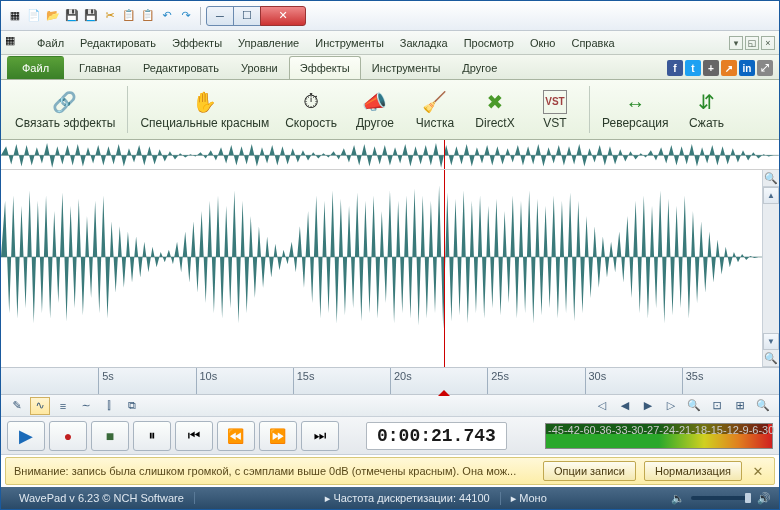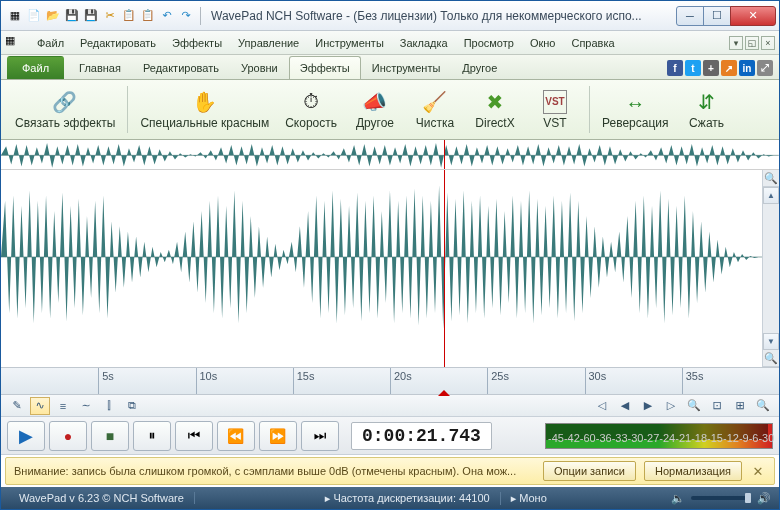--- a/index.html
+++ b/index.html
@@ -57,24 +57,24 @@
 .toolrow .tb { width:20px; height:18px; border:1px solid transparent; display:inline-flex; align-items:center; justify-content:center; font-size:11px; color:#3a5a7a; }
 .toolrow .tb.active { background:linear-gradient(#fff4d0,#ffe8a0); border-color:#d0b060; }
 .toolrow .spacer { flex:1; }
 
 
 .transport { height:38px; background:linear-gradient(#f4f6f8,#e4e8ec); border-bottom:1px solid #c8d0d8; display:flex; align-items:center; padding:3px 6px; gap:4px; }
 .tbtn { width:38px; height:30px; background:linear-gradient(#fcfefc,#e8ecf0); border:1px solid #a8b4c0; border-radius:3px; display:flex; align-items:center; justify-content:center; font-size:14px; }
 .tbtn.play { color:#1a6ab8; font-size:18px; }
 .tbtn.rec { color:#c02020; }
 .tbtn.stop { color:#3a6a3a; }
-.timecode { margin-left:8px; padding:4px 10px; background:#fff; border:1px solid #b0b8c0; font:bold 18px/1 "Courier New",monospace; color:#1a1a1a; border-radius:2px; }
+.timecode { margin-left:23px; padding:4px 10px; background:#fff; border:1px solid #b0b8c0; font:bold 18px/1 "Courier New",monospace; color:#1a1a1a; border-radius:2px; }
 .meter { margin-left:auto; width:228px; height:26px; border:1px solid #888; background:#3a3a3a; position:relative; }
 .meter .grad { position:absolute; inset:0; background:linear-gradient(90deg,#2aa82a 0%,#2aa82a 50%,#d0d020 70%,#e08020 85%,#d02020 100%); }
-.meter .ticks { position:absolute; top:0; left:0; right:4px; height:10px; display:flex; font-size:8px; color:#ccc; padding:8px 2px; justify-content:space-between; background:rgba(0,0,0,.45); }
+.meter .ticks { position:absolute; top:0; left:0; right:4px; height:10px; display:flex; font-size:8px; color:#ccc; padding:0 2px; justify-content:space-between; background:rgba(0,0,0,.45); }
 
 
 .warnbar { height:28px; background:linear-gradient(#fff8d8,#fdeea8); border:1px solid #d8c878; margin:2px 4px; display:flex; align-items:center; padding:0 8px; gap:8px; border-radius:2px; }
 .warnbar .wtxt { flex:1; color:#5a4a1a; white-space:nowrap; overflow:hidden; text-overflow:ellipsis; }
 .warnbar .wbtn { padding:3px 10px; background:linear-gradient(#fefcf0,#f4e8b0); border:1px solid #c0a850; border-radius:2px; color:#4a3a10; }
 .warnbar .wclose { width:16px; text-align:center; color:#8a7a3a; font-size:13px; }
 
 
 .statusbar { height:22px; background:linear-gradient(#4a6a88,#2a4a68); color:#e0e8f0; display:flex; align-items:center; padding:0 8px; font-size:11px;justify-content:space-between; }
 .statusbar .cell { padding:0 10px; border-right:1px solid #5a7a98; }
@@ -96,21 +96,20 @@
     <span>📂</span>
     <span style="color:#3a5ad8">💾</span>
     <span style="color:#3a5ad8">💾</span>
     <span style="color:#c80">✂</span>
     <span>📋</span>
     <span>📋</span>
     <span style="color:#2a8ac8">↶</span>
     <span style="color:#2a8ac8">↷</span>
   </div>
   <div class="divider"></div>
-  <div class="title">WavePad NCH Software - (Без лицензии) Только для некоммерческого испо...</div>
   <div class="winbtns">
     <div class="min">─</div>
     <div>☐</div>
     <div class="close">✕</div>
   </div>
 </div>
 
 <div class="menubar">
   <span class="micon">▦</span>
   <span class="mitem">Файл</span>

